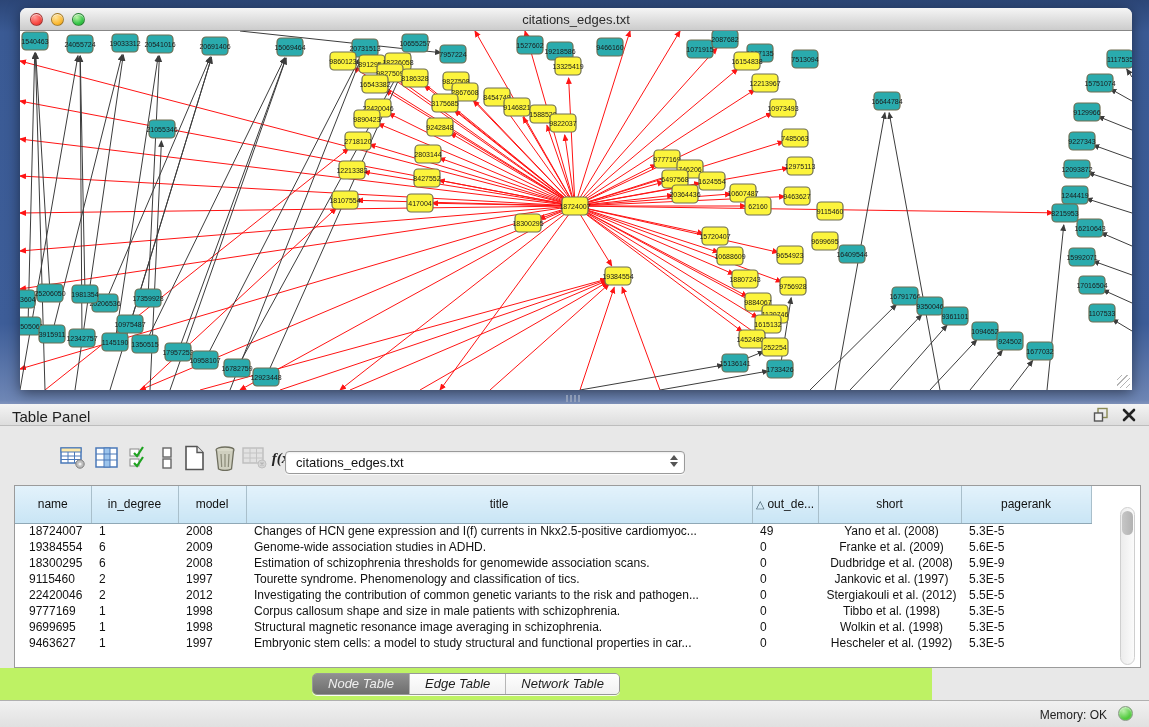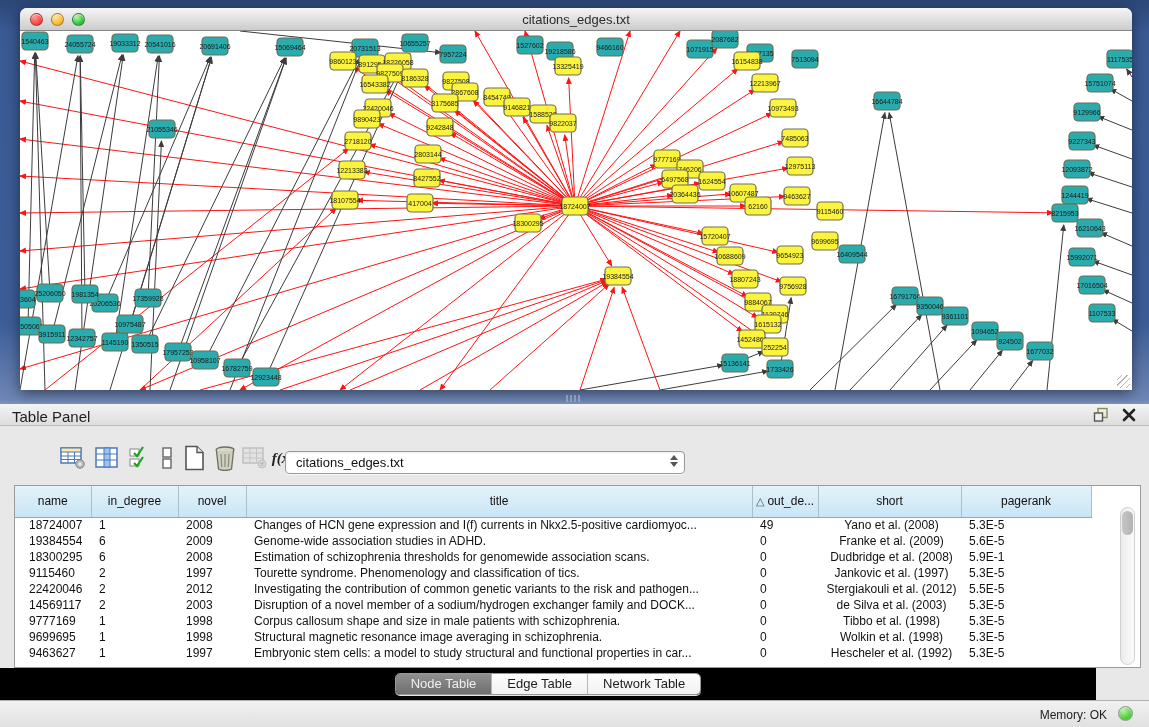--- a/index.html
+++ b/index.html
@@ -50,35 +50,35 @@
     border:1px solid #9a9a9a; border-radius:4px; box-shadow:0 1px 1px rgba(255,255,255,.8), inset 0 1px 2px rgba(0,0,0,.08);
     font-size:13px; color:#111; line-height:21px; padding-left:10px; }
   .combo-arrows { position:absolute; right:6px; top:3px; display:flex; flex-direction:column; gap:2px; }
   .combo-arrows .up { width:0;height:0;border-left:4px solid transparent;border-right:4px solid transparent;border-bottom:5px solid #555; }
   .combo-arrows .dn { width:0;height:0;border-left:4px solid transparent;border-right:4px solid transparent;border-top:5px solid #555; }
 
   
   .table-wrap { position:absolute; left:14px; top:485px; width:1127px; height:183px;
     background:#fff; border:1px solid #9b9b9b; overflow:hidden; }
   table.attr { border-collapse:collapse; table-layout:fixed; width:1076px; }
-  table.attr th { height:31px; background:linear-gradient(#e3f2fb,#c9e5f5);
+  table.attr th { height:37px; background:linear-gradient(#e3f2fb,#c9e5f5);
     border-right:1px solid #a9bfcb; border-bottom:1px solid #8fa8b6;
     font-size:12px; font-weight:normal; color:#111; text-align:center; overflow:hidden; white-space:nowrap; }
   table.attr td { height:16px; font-size:12px; color:#111; white-space:nowrap; overflow:hidden;
     padding:0 4px 0 8px; }
   table.attr td:nth-child(1) { padding-left:14px; }
   table.attr td:nth-child(6) { text-align:center; }
   .sort-tri { color:#3a5564; font-size:11px; padding-right:3px; }
   .vscroll { position:absolute; right:5px; top:21px; bottom:2px; width:15px;
     background:linear-gradient(90deg,#ececec,#fbfbfb); border:1px solid #cfcfcf; border-radius:8px; }
   .vthumb { position:absolute; left:1px; top:3px; width:11px; height:24px; background:linear-gradient(90deg,#c6c6c6,#b2b2b2); border-radius:6px; }
 
   
-  .tabbar { position:absolute; left:0; top:668px; width:1096px; height:32px; background:#000000;
-    display:flex; align-items:center; justify-content:center; }
+  .tabbar { position:absolute; left:0; top:668px; width:932px; height:32px; background:#bef264;
+    display:flex; align-items:center; justify-content:center;font-style:italic; }
   .segmented { display:flex; border:1px solid #989898; border-radius:5px; overflow:hidden;
     box-shadow:0 1px 0 rgba(255,255,255,.9); }
   .segment { padding:2px 15px 3px; font-size:13px; color:#1c1c1c;
     background:linear-gradient(#fefefe,#f1f1f1); border-right:1px solid #b6b6b6; }
   .segment:last-child { border-right:none; }
   .segment.active { background:linear-gradient(#909090,#6e6e6e); color:#efefef; }
 
   
   .statusbar { position:absolute; left:0; top:700px; width:1149px; height:39px;
     background:linear-gradient(#f1f1f1,#d9d9d9); border-top:1px solid #b0b0b0; }
@@ -737,21 +737,21 @@
         <col style="width:68px">
       <col style="width:506px">
         <col style="width:66px">
         <col style="width:143px">
         <col style="width:130px">
     </colgroup>
     <thead>
         <tr id="thead-row">
           <th>name</th>
           <th>in_degree</th>
-          <th>novel</th>
+          <th>model</th>
           <th>title</th>
           <th><span class="sort-tri">△</span>out_de...</th>
           <th>short</th>
           <th>pagerank</th>
         </tr>
       </thead>
     <tbody id="tbody-rows">
         <tr>
           <td>18724007</td>
           <td>1</td>
@@ -770,48 +770,39 @@
           <td>Franke et al. (2009)</td>
           <td>5.6E-5</td>
         </tr>
         <tr>
           <td>18300295</td>
           <td>6</td>
           <td>2008</td>
           <td>Estimation of schizophrenia thresholds for genomewide association scans.</td>
           <td>0</td>
           <td>Dudbridge et al. (2008)</td>
-          <td>5.9E-1</td>
+          <td>5.9E-9</td>
         </tr>
         <tr>
           <td>9115460</td>
           <td>2</td>
           <td>1997</td>
           <td>Tourette syndrome. Phenomenology and classification of tics.</td>
           <td>0</td>
           <td>Jankovic et al. (1997)</td>
           <td>5.3E-5</td>
         </tr>
         <tr>
           <td>22420046</td>
           <td>2</td>
           <td>2012</td>
           <td>Investigating the contribution of common genetic variants to the risk and pathogen...</td>
           <td>0</td>
           <td>Stergiakouli et al. (2012)</td>
           <td>5.5E-5</td>
-        </tr>
-        <tr>
-          <td>14569117</td>
-          <td>2</td>
-          <td>2003</td>
-          <td>Disruption of a novel member of a sodium/hydrogen exchanger family and DOCK...</td>
-          <td>0</td>
-          <td>de Silva et al. (2003)</td>
-          <td>5.3E-5</td>
         </tr>
         <tr>
           <td>9777169</td>
           <td>1</td>
           <td>1998</td>
           <td>Corpus callosum shape and size in male patients with schizophrenia.</td>
           <td>0</td>
           <td>Tibbo et al. (1998)</td>
           <td>5.3E-5</td>
         </tr>

